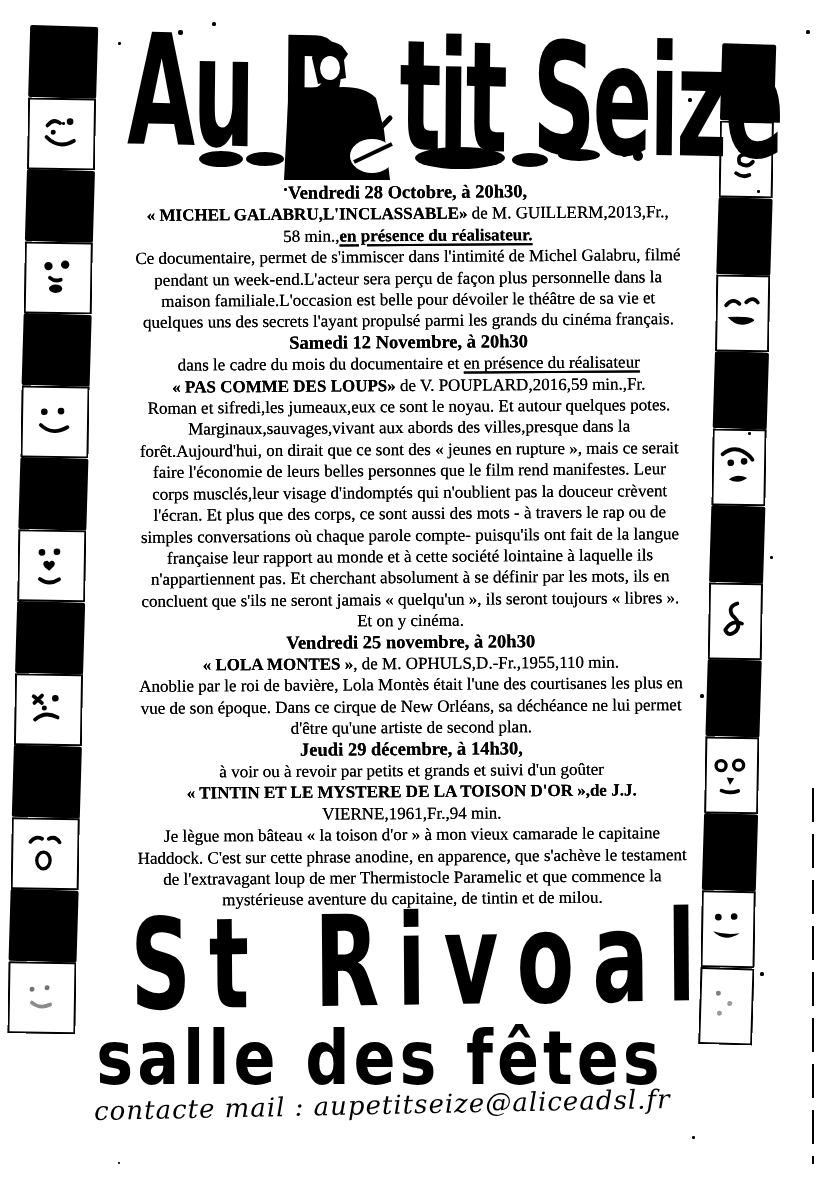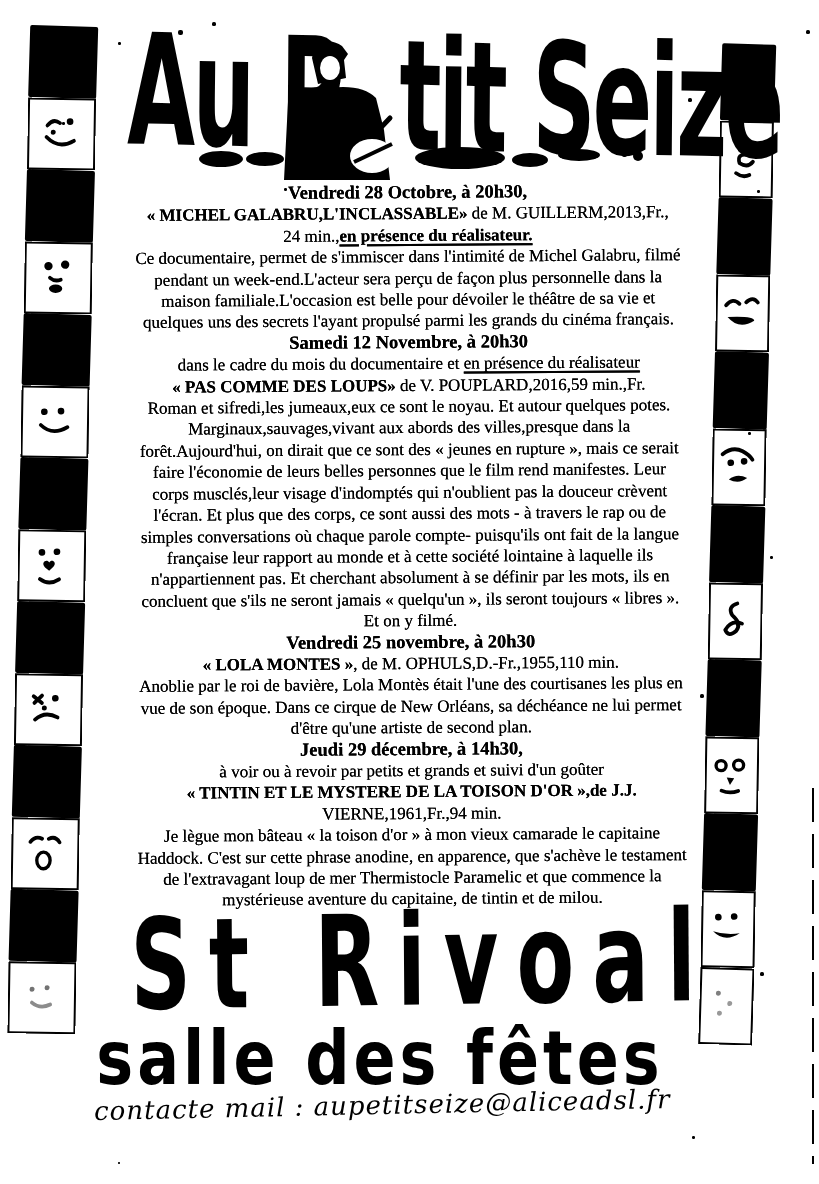--- a/index.html
+++ b/index.html
@@ -193,39 +193,39 @@
     <path d="M34 10 Q48 -2 62 8 L68 16 L64 22 L66 40 L38 46 L32 20 Z" fill="#000"></path>
     <ellipse cx="50" cy="30" rx="10" ry="12" fill="#fff"></ellipse>
     <path d="M8 64 Q20 46 50 50 Q82 46 96 60 L104 92 L110 142 L4 142 Z" fill="#000"></path>
     <ellipse cx="92" cy="118" rx="22" ry="17" fill="#fff"></ellipse>
     <path d="M74 124 L112 106" stroke="#000" stroke-width="4" fill="none"></path>
   </svg>
 
   <div class="program" id="program">
       <div class="pline h"><span class="b">Vendredi 28 Octobre, à 20h30,</span></div>
       <div class="pline"><span class="b">« MICHEL GALABRU,L'INCLASSABLE»</span><span> de M. GUILLERM,2013,Fr.,</span></div>
-      <div class="pline"><span>24 min.,</span><span class="b u">en présence du réalisateur.</span></div>
+      <div class="pline"><span>58 min.,</span><span class="b u">en présence du réalisateur.</span></div>
       <div class="pline"><span>Ce documentaire, permet de s'immiscer dans l'intimité de Michel Galabru, filmé</span></div>
       <div class="pline"><span>pendant un week-end.L'acteur sera perçu de façon plus personnelle dans la</span></div>
       <div class="pline"><span>maison familiale.L'occasion est belle pour dévoiler le théâtre de sa vie et</span></div>
       <div class="pline"><span>quelques uns des secrets l'ayant propulsé parmi les grands du cinéma français.</span></div>
       <div class="pline h"><span class="b">Samedi 12 Novembre, à 20h30</span></div>
       <div class="pline"><span>dans le cadre du mois du documentaire et </span><span class="u">en présence du réalisateur</span></div>
       <div class="pline"><span class="b">« PAS COMME DES LOUPS»</span><span> de V. POUPLARD,2016,59 min.,Fr.</span></div>
       <div class="pline"><span>Roman et sifredi,les jumeaux,eux ce sont le noyau. Et autour quelques potes.</span></div>
       <div class="pline"><span>Marginaux,sauvages,vivant aux abords des villes,presque dans la</span></div>
       <div class="pline"><span>forêt.Aujourd'hui, on dirait que ce sont des « jeunes en rupture », mais ce serait</span></div>
       <div class="pline"><span>faire l'économie de leurs belles personnes que le film rend manifestes. Leur</span></div>
       <div class="pline"><span>corps musclés,leur visage d'indomptés qui n'oublient pas la douceur crèvent</span></div>
       <div class="pline"><span>l'écran. Et plus que des corps, ce sont aussi des mots - à travers le rap ou de</span></div>
       <div class="pline"><span>simples conversations où chaque parole compte- puisqu'ils ont fait de la langue</span></div>
       <div class="pline"><span>française leur rapport au monde et à cette société lointaine à laquelle ils</span></div>
       <div class="pline"><span>n'appartiennent pas. Et cherchant absolument à se définir par les mots, ils en</span></div>
       <div class="pline"><span>concluent que s'ils ne seront jamais « quelqu'un », ils seront toujours « libres ».</span></div>
-      <div class="pline"><span>Et on y filmé.</span></div>
+      <div class="pline"><span>Et on y cinéma.</span></div>
       <div class="pline h"><span class="b">Vendredi 25 novembre, à 20h30</span></div>
       <div class="pline"><span class="b">« LOLA MONTES »</span><span>, de M. OPHULS,D.-Fr.,1955,110 min.</span></div>
       <div class="pline"><span>Anoblie par le roi de bavière, Lola Montès était l'une des courtisanes les plus en</span></div>
       <div class="pline"><span>vue de son époque. Dans ce cirque de New Orléans, sa déchéance ne lui permet</span></div>
       <div class="pline"><span>d'être qu'une artiste de second plan.</span></div>
       <div class="pline h"><span class="b">Jeudi 29 décembre, à 14h30,</span></div>
       <div class="pline"><span>à voir ou à revoir par petits et grands et suivi d'un goûter</span></div>
       <div class="pline"><span class="b">« TINTIN ET LE MYSTERE DE LA TOISON D'OR »,de J.J.</span></div>
       <div class="pline"><span>VIERNE,1961,Fr.,94 min.</span></div>
       <div class="pline"><span>Je lègue mon bâteau « la toison d'or » à mon vieux camarade le capitaine</span></div>

